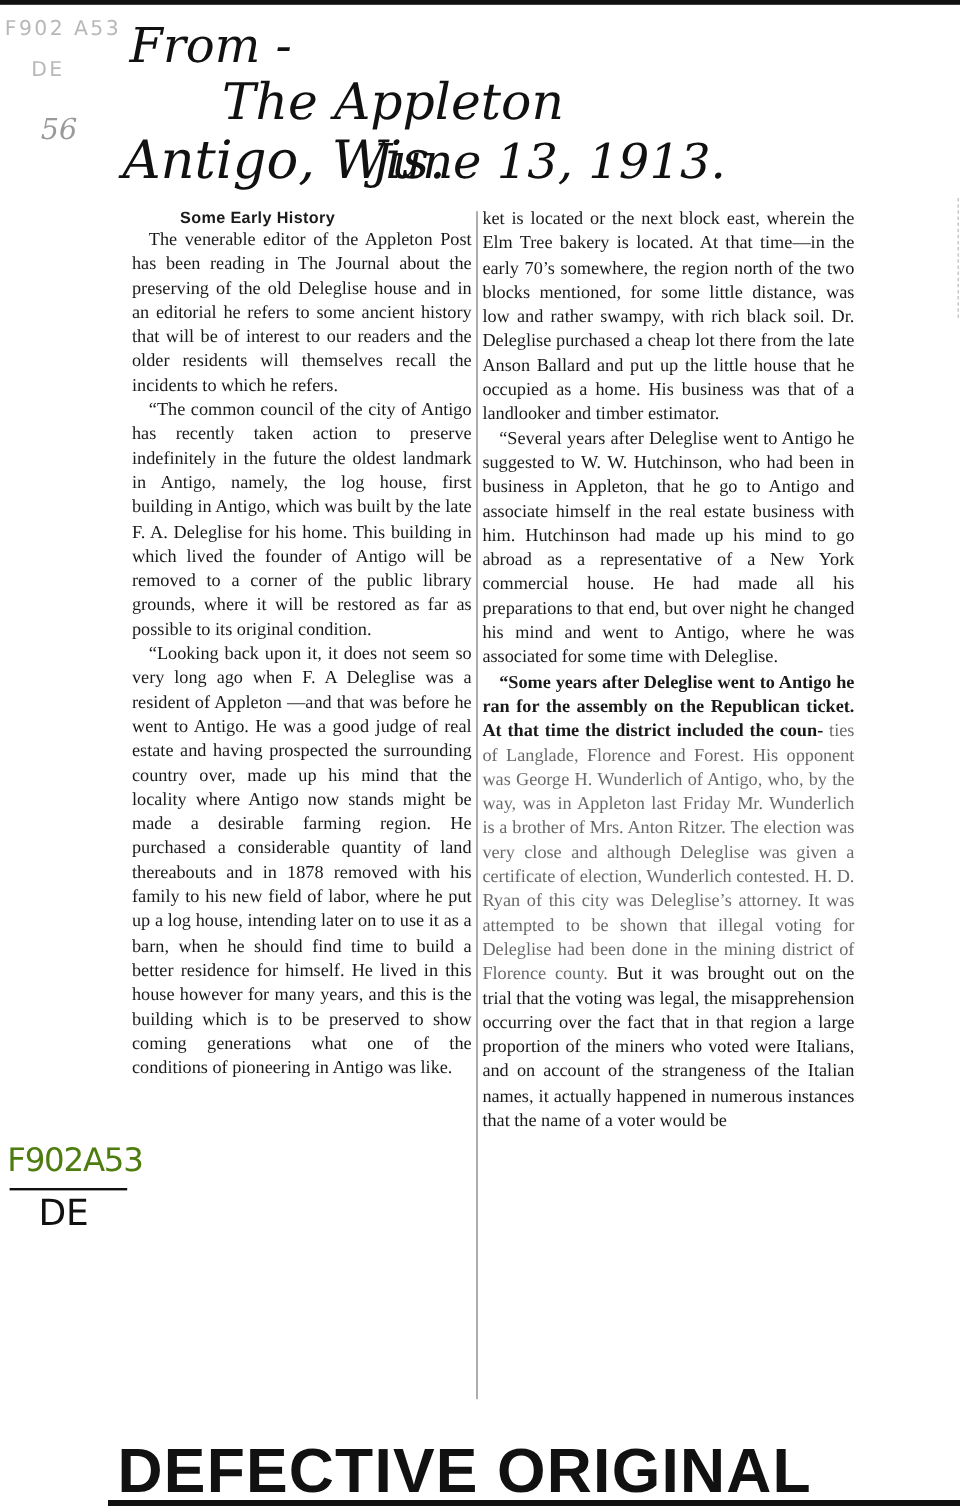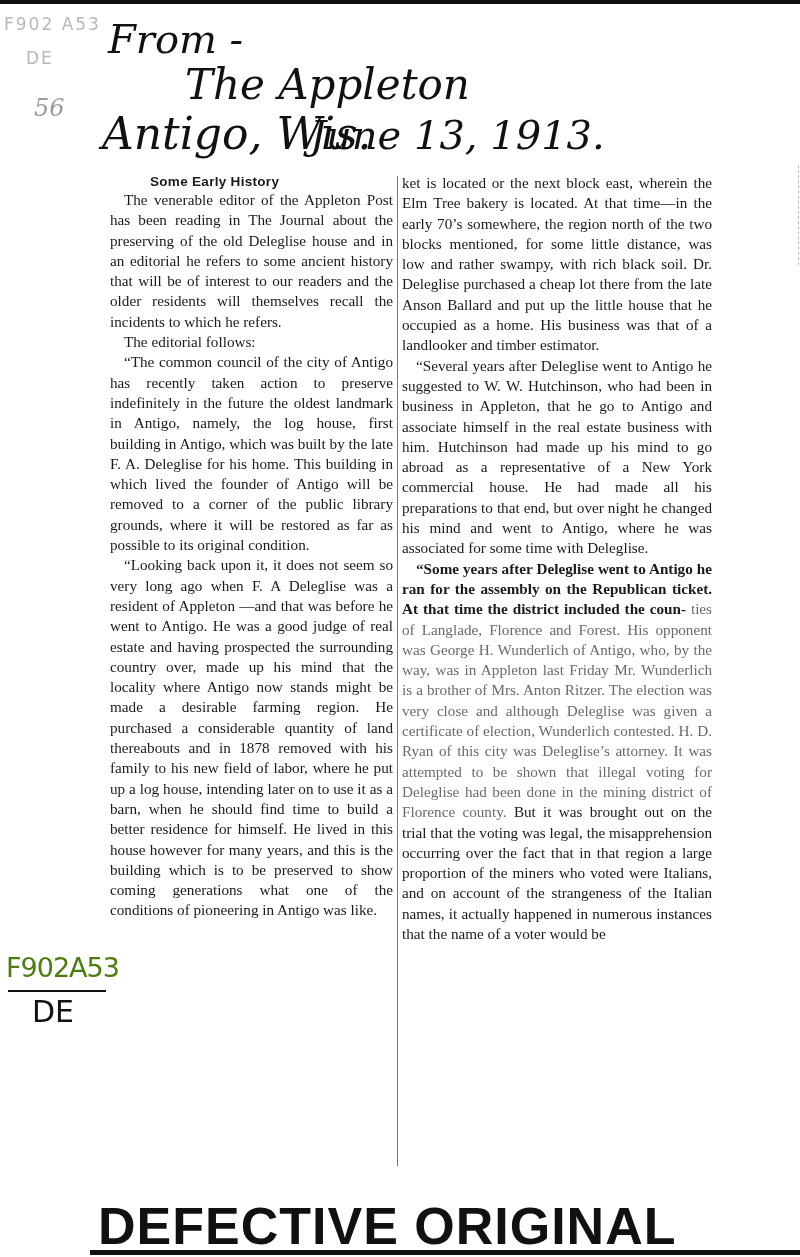--- a/index.html
+++ b/index.html
@@ -49,21 +49,20 @@
 <div class="hand h-from">From -</div>
 <div class="hand h-journal">The Appleton</div>
 <div class="hand h-place">Antigo, Wis.</div>
 <div class="hand h-date">June 13, 1913.</div>
 
 <div class="headline">Some Early History</div>
 <div class="divider"></div>
 
 <div class="col col1">
   <p>The venerable editor of the Appleton Post has been reading in The Journal about the preserving of the old Deleglise house and in an editorial he refers to some ancient history that will be of interest to our readers and the older residents will themselves recall the incidents to which he refers.</p>
-  <p>The editorial follows:</p>
   <p>“The common council of the city of Antigo has recently taken action to preserve indefinitely in the future the oldest landmark in Antigo, namely, the log house, first building in Antigo, which was built by the late F. A. Deleglise for his home. This building in which lived the founder of Antigo will be removed to a corner of the public library grounds, where it will be restored as far as possible to its original condition.</p>
   <p>“Looking back upon it, it does not seem so very long ago when F. A Deleglise was a resident of Appleton —and that was before he went to Antigo. He was a good judge of real estate and having prospected the surrounding country over, made up his mind that the locality where Antigo now stands might be made a desirable farming region. He purchased a considerable quantity of land thereabouts and in 1878 removed with his family to his new field of labor, where he put up a log house, intending later on to use it as a barn, when he should find time to build a better residence for himself. He lived in this house however for many years, and this is the building which is to be preserved to show coming generations what one of the conditions of pioneering in Antigo was like.</p>
 </div>
 
 <div class="col col2">
   <p class="noind">ket is located or the next block east, wherein the Elm Tree bakery is located. At that time—in the early 70’s somewhere, the region north of the two blocks mentioned, for some little distance, was low and rather swampy, with rich black soil. Dr. Deleglise purchased a cheap lot there from the late Anson Ballard and put up the little house that he occupied as a home. His business was that of a landlooker and timber estimator.</p>
   <p>“Several years after Deleglise went to Antigo he suggested to W. W. Hutchinson, who had been in business in Appleton, that he go to Antigo and associate himself in the real estate business with him. Hutchinson had made up his mind to go abroad as a representative of a New York commercial house. He had made all his preparations to that end, but over night he changed his mind and went to Antigo, where he was associated for some time with Deleglise.</p>
   <p><span class="bold">“Some years after Deleglise went to Antigo he ran for the assembly on the Republican ticket. At that time the district included the coun-</span> <span class="faded">ties of Langlade, Florence and Forest. His opponent was George H. Wunderlich of Antigo, who, by the way, was in Appleton last Friday Mr. Wunderlich is a brother of Mrs. Anton Ritzer. The election was very close and although Deleglise was given a certificate of election, Wunderlich contested. H. D. Ryan of this city was Deleglise’s attorney. It was attempted to be shown that illegal voting for Deleglise had been done in the mining district of Florence county.</span> <span>But it was brought out on the trial that the voting was legal, the misapprehension occurring over the fact that in that region a large proportion of the miners who voted were Italians, and on account of the strangeness of the Italian names, it actually happened in numerous instances that the name of a voter would be</span></p>
 </div>
 

